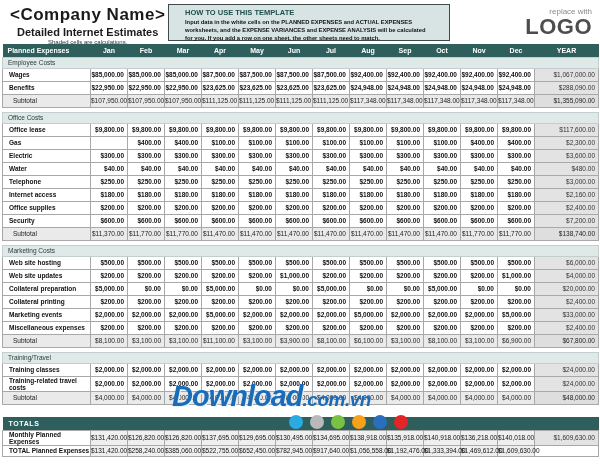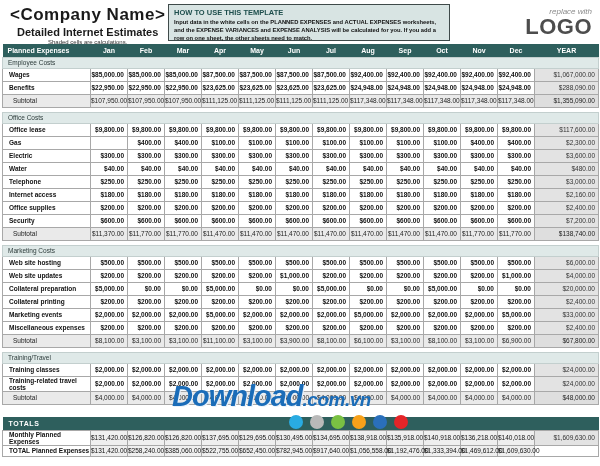--- a/index.html
+++ b/index.html
@@ -7,26 +7,26 @@
     font-family: "Liberation Sans", sans-serif; position: relative; }
 
   
   .page-head { position: absolute; top: 0; left: 0; width: 600px; height: 44px; }
   .company-block { position: absolute; left: 10px; top: 5px; text-align: center; }
   .company-name { font-size: 17px; font-weight: bold; color: #1a1a1a; letter-spacing: 0.5px; }
   .doc-title { font-size: 11px; font-weight: bold; color: #1a1a1a; margin-top: 1px; }
   .doc-note { font-size: 6px; color: #333; margin-top: 1px; }
 
   .howto-box { position: absolute; left: 168px; top: 4px; width: 282px; height: 37px;
-    background: #d8e4e3; border: 1px solid #3f4a4a; padding: 3px 5px; }
+    background: #d8e4e3; border: 1px solid #3f4a4a; padding: 3px 16px; }
   .howto-title { font-size: 7.5px; font-weight: bold; color: #1d4e4c; margin-bottom: 2px; }
   .howto-body { font-size: 5.8px; font-weight: bold; color: #111; line-height: 1.35; }
 
   .logo-block { position: absolute; right: 8px; top: 7px; text-align: right; }
-  .logo-hint { font-size: 8px; color: #8a8a8a; font-style: italic; }
+  .logo-hint { font-size: 8px; color: #8a8a8a; }
   .logo-text { font-size: 22px; font-weight: bold; color: #4d4d4d; letter-spacing: 0.5px; margin-top: -2px; }
 
   
   table.sheet { position: absolute; top: 44px; left: 2px; width: 596px;
     border-collapse: collapse; table-layout: fixed; font-size: 6.5px; }
   col.c-label { width: 88px; } col.c-month { width: 37px; } col.c-year { width: 64px; }
 
   tr.colhead th { background: #2e5f5d; color: #fff; font-size: 7px; font-weight: bold;
     height: 13px; text-align: center; padding: 0 2px; }
   tr.colhead th.first { text-align: left; padding-left: 5px; }

